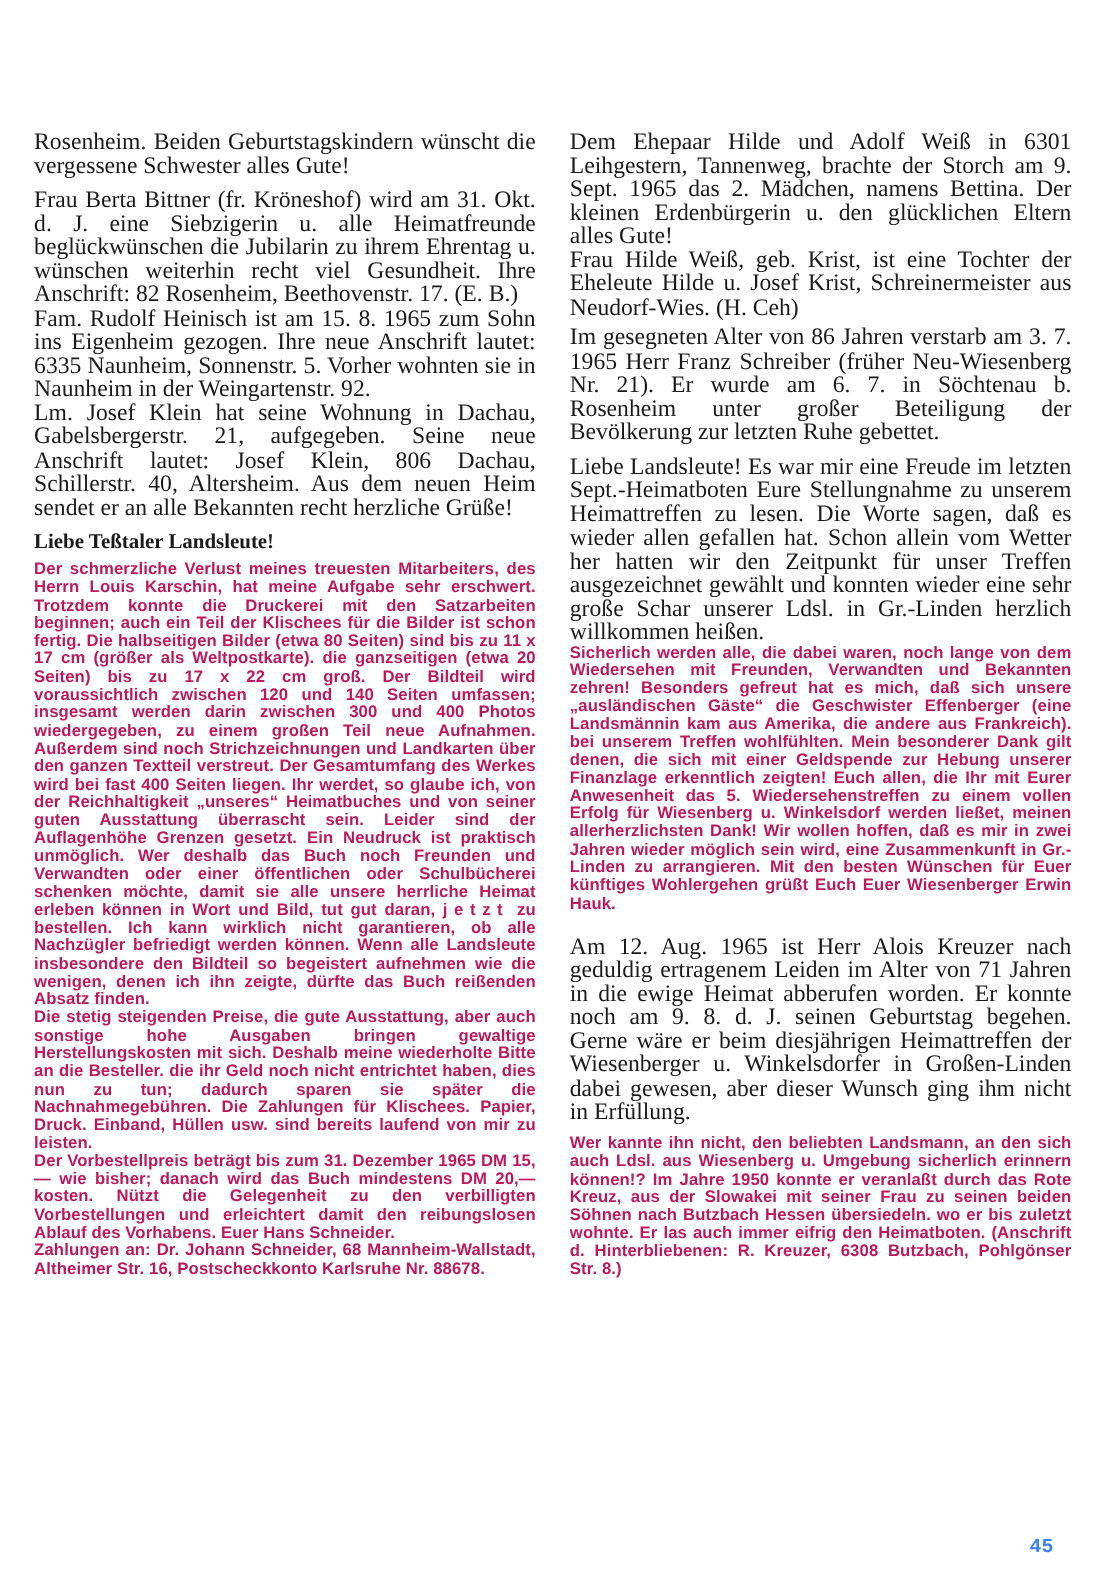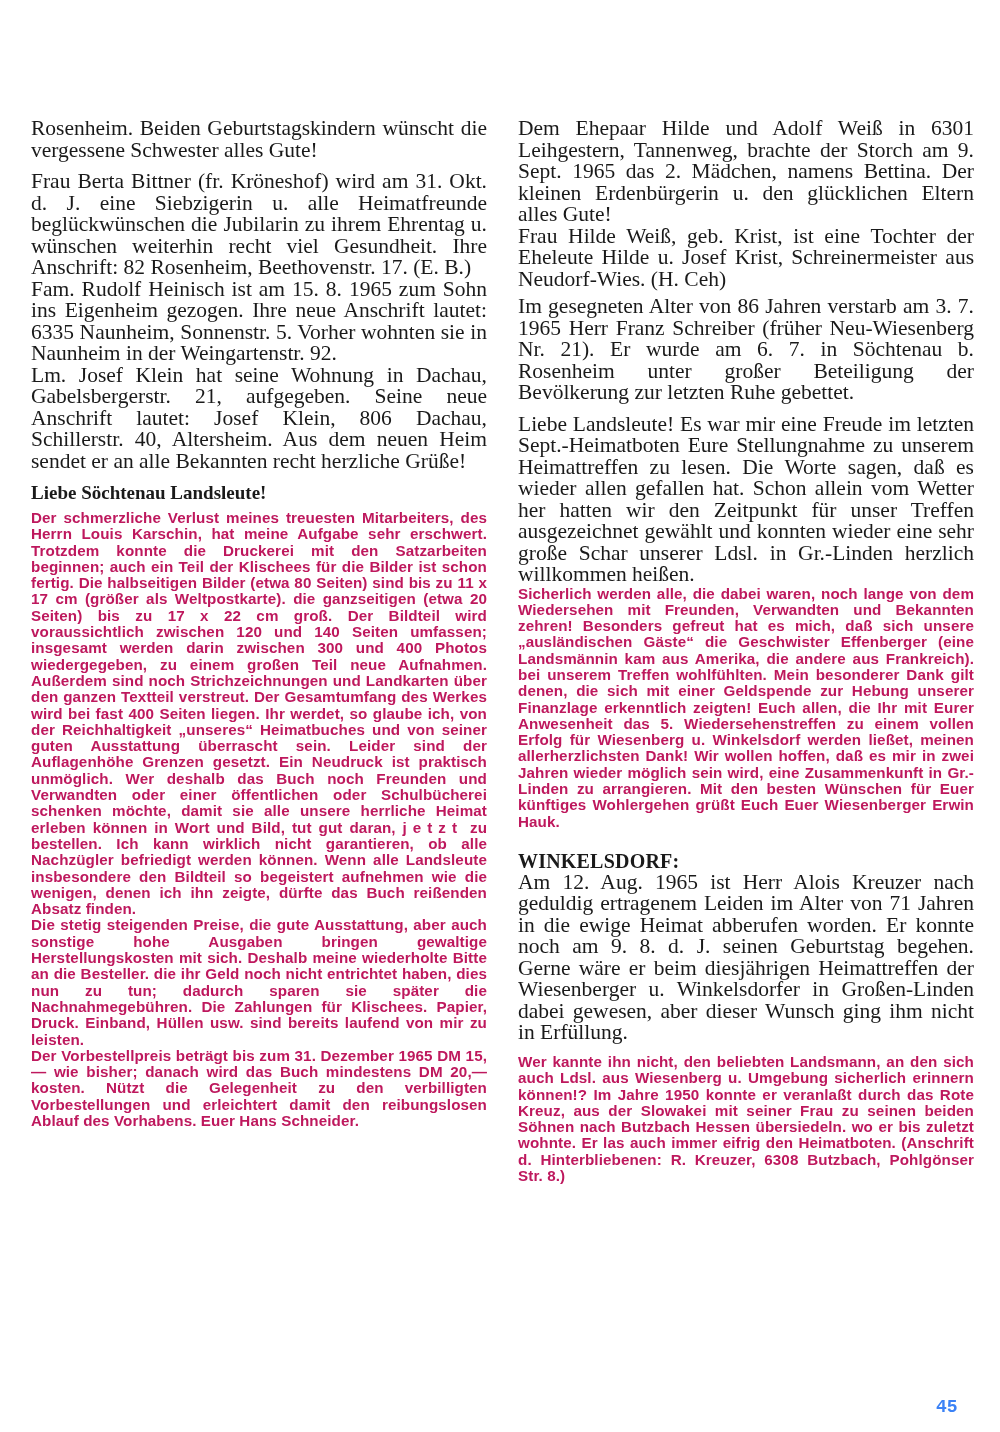--- a/index.html
+++ b/index.html
@@ -24,43 +24,43 @@
 <div class="col col-left">
   <p class="p-big">Rosenheim. Beiden Geburtstagskindern wünscht die vergessene Schwester alles Gute!</p>
   <div class="gap-m"></div>
   <section>
     <p class="p-big"><span>Frau </span><b>Berta Bittner</b><span> (fr. Kröneshof) wird am 31. Okt. d. J. eine Siebzigerin u. alle Hei­matfreunde beglückwünschen die Jubilarin zu ihrem Ehrentag u. wünschen weiterhin recht viel Gesundheit. Ihre Anschrift: 82 Rosenheim, Beethovenstr. 17. (E. B.)</span></p>
     <p class="p-big"><span>Fam. </span><b>Rudolf Heinisch</b><span> ist am 15. 8. 1965 zum Sohn ins Eigenheim gezogen. Ihre neue Anschrift lautet: 6335 Naunheim, Sonnenstr. 5. Vorher wohnten sie in Naun­heim in der Weingartenstr. 92.</span></p>
     <p class="p-big"><span>Lm. </span><b>Josef Klein</b><span> hat seine Wohnung in Dachau, Gabelsbergerstr. 21, aufgegeben. Seine neue Anschrift lautet: Josef Klein, 806 Dachau, Schillerstr. 40, Altersheim. Aus dem neuen Heim sendet er an alle Bekann­ten recht herzliche Grüße!</span></p>
   </section>
   <div class="gap-m"></div>
   <section>
-    <h2 class="heading-sm">Liebe Söchtenau Landsleute!</h2>
+    <h2 class="heading-sm">Liebe Teßtaler Landsleute!</h2>
     <div class="gap-s"></div>
     <p class="p-small"><span>Der schmerzliche Verlust meines treuesten Mitarbeiters, des Herrn Louis Karschin, hat meine Aufgabe sehr er­schwert. Trotzdem konnte die Druckerei mit den Satz­arbeiten beginnen; auch ein Teil der Klischees für die Bilder ist schon fertig. Die halbseitigen Bilder (etwa 80 Seiten) sind bis zu 11 x 17 cm (größer als Welt­postkarte). die ganzseitigen (etwa 20 Seiten) bis zu 17 x 22 cm groß. Der Bildteil wird voraussichtlich zwischen 120 und 140 Seiten umfassen; insgesamt werden darin zwischen 300 und 400 Photos wiederge­geben, zu einem großen Teil neue Aufnahmen. Außer­dem sind noch Strichzeichnungen und Landkarten über den ganzen Textteil verstreut. Der Gesamtumfang des Werkes wird bei fast 400 Seiten liegen. Ihr werdet, so glaube ich, von der Reichhaltigkeit „unseres“ Heimat­buches und von seiner guten Ausstattung überrascht sein. Leider sind der Auflagenhöhe Grenzen gesetzt. Ein Neudruck ist praktisch unmöglich. Wer deshalb das Buch noch Freunden und Verwandten oder einer öffent­lichen oder Schulbücherei schenken möchte, damit sie alle unsere herrliche Heimat erleben können in Wort und Bild, tut gut daran, </span><span class="sp">jetzt</span><span> zu bestellen. Ich kann wirklich nicht garantieren, ob alle Nachzügler be­friedigt werden können. Wenn alle Landsleute insbe­sondere den Bildteil so begeistert aufnehmen wie die wenigen, denen ich ihn zeigte, dürfte das Buch reißenden Absatz finden.</span></p>
     <p class="p-small">Die stetig steigenden Preise, die gute Ausstattung, aber auch sonstige hohe Ausgaben bringen gewaltige Herstellungskosten mit sich. Deshalb meine wieder­holte Bitte an die Besteller. die ihr Geld noch nicht entrichtet haben, dies nun zu tun; dadurch sparen sie später die Nachnahmegebühren. Die Zahlungen für Klischees. Papier, Druck. Einband, Hüllen usw. sind bereits laufend von mir zu leisten.</p>
     <p class="p-small">Der Vorbestellpreis beträgt bis zum 31. Dezember 1965 DM 15,— wie bisher; danach wird das Buch min­destens DM 20,— kosten. Nützt die Gelegenheit zu den verbilligten Vorbestellungen und erleichtert damit den reibungslosen Ablauf des Vorhabens. Euer Hans Schneider.</p>
+    <p class="p-small">Zahlungen an: Dr. Johann Schneider, 68 Mannheim-Wallstadt, Altheimer Str. 16, Postscheckkonto Karls­ruhe Nr. 88678.</p>
   </section>
 </div>
 
 <div class="col col-right">
   <section>
     <p class="p-big"><span>Dem Ehepaar </span><b>Hilde und Adolf Weiß</b><span> in 6301 Leihgestern, Tannenweg, brachte der Storch am 9. Sept. 1965 das 2. Mädchen, namens </span><b>Bettina.</b><span> Der kleinen Erdenbürge­rin u. den glücklichen Eltern alles Gute!</span></p>
     <p class="p-big">Frau Hilde Weiß, geb. Krist, ist eine Toch­ter der Eheleute Hilde u. Josef Krist, Schreinermeister aus Neudorf-Wies. (H. Ceh)</p>
     <div class="gap-s"></div>
     <p class="p-big"><span>Im gesegneten Alter von 86 Jahren ver­starb am 3. 7. 1965 Herr </span><b>Franz Schreiber</b><span> (früher Neu-Wiesenberg Nr. 21). Er wurde am 6. 7. in Söchtenau b. Rosenheim unter großer Beteiligung der Bevölkerung zur letzten Ruhe gebettet.</span></p>
   </section>
   <div class="gap-m"></div>
   <section>
     <p class="p-big"><b>Liebe Landsleute!</b><span> Es war mir eine Freude im letzten Sept.-Heimatboten Eure Stel­lungnahme zu unserem Heimattreffen zu lesen. Die Worte sagen, daß es wieder allen gefallen hat. Schon allein vom Wetter her hatten wir den Zeitpunkt für unser Tref­fen ausgezeichnet gewählt und konnten wieder eine sehr große Schar unserer Ldsl. in Gr.-Linden herzlich willkommen heißen.</span></p>
     <p class="p-small"><span>Sicherlich werden alle, die dabei waren, noch lange von dem Wiedersehen mit Freunden, Verwandten und Bekannten zehren! Besonders gefreut hat es mich, daß sich unsere „ausländischen Gäste“ die Geschwister Effenberger (eine Landsmännin kam aus Amerika, die andere aus Frankreich). bei unserem Treffen wohlfühl­ten. Mein besonderer Dank gilt denen, die sich mit einer Geldspende zur Hebung unserer Finanzlage er­kenntlich zeigten! Euch allen, die Ihr mit Eurer Anwe­senheit das 5. Wiedersehenstreffen zu einem vollen Erfolg für Wiesenberg u. Winkelsdorf werden ließet, meinen allerherzlichsten Dank! Wir wollen hoffen, daß es mir in zwei Jahren wieder möglich sein wird, eine Zusammenkunft in Gr.-Linden zu arrangieren. Mit den besten Wünschen für Euer künftiges Wohlergehen grüßt Euch Euer Wiesenberger </span><span class="hauk">Erwin Hauk.</span></p>
   </section>
   <div class="gap-m"></div>
   <div class="gap-m"></div>
   <section>
-    <h2 class="heading">WINKELSDORF:</h2>
     <p class="p-big"><span>Am 12. Aug. 1965 ist Herr </span><b>Alois Kreuzer</b><span> nach geduldig ertragenem Leiden im Alter von 71 Jahren in die ewige Heimat abberu­fen worden. Er konnte noch am 9. 8. d. J. seinen Geburtstag begehen. Gerne wäre er beim diesjährigen Heimattreffen der Wie­senberger u. Winkelsdorfer in Großen-Lin­den dabei gewesen, aber dieser Wunsch ging ihm nicht in Erfüllung.</span></p>
     <div class="gap-m"></div>
     <p class="p-small">Wer kannte ihn nicht, den beliebten Landsmann, an den sich auch Ldsl. aus Wiesenberg u. Umgebung sicherlich erinnern können!? Im Jahre 1950 konnte er veranlaßt durch das Rote Kreuz, aus der Slowakei mit seiner Frau zu seinen beiden Söhnen nach Butzbach Hessen übersiedeln. wo er bis zuletzt wohnte. Er las auch immer eifrig den Heimatboten. (Anschrift d. Hin­terbliebenen: R. Kreuzer, 6308 Butzbach, Pohlgönser Str. 8.)</p>
   </section>
 </div>
 
 <div class="page-num">45</div>
 
 </body></html>

